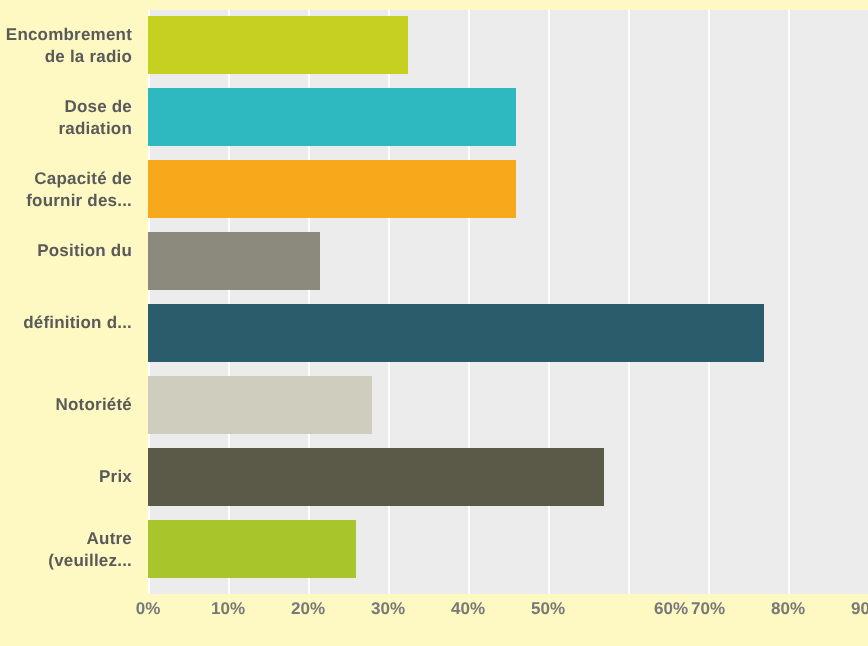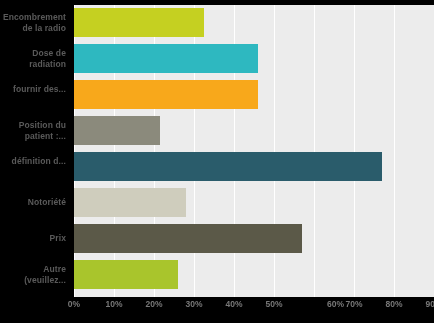--- a/index.html
+++ b/index.html
@@ -7,21 +7,21 @@
     padding: 0;
     background: #ffffff;
   }
   body {
     font-family: "Liberation Sans", sans-serif;
   }
   #chart-root {
     position: relative;
     width: 434px;
     height: 323px;
-    background: #000000;
+    background: #fef9c3;
     overflow: hidden;
   }
   
   #plot-area {
     position: absolute;
     left: 74px;
     top: 5px;
     width: 360px;
     height: 292px;
     background: #ececec;
@@ -123,25 +123,25 @@
   <div id="cat-labels">
       <div class="cat-label" style="top: 11.5px;">
         <div>Encombrement</div>
         <div>de la radio</div>
       </div>
       <div class="cat-label" style="top: 47.5px;">
         <div>Dose de</div>
         <div>radiation</div>
       </div>
       <div class="cat-label" style="top: 83.5px;">
+        <div>Capacité de</div>
         <div>fournir des...</div>
       </div>
       <div class="cat-label" style="top: 119.5px;">
         <div>Position du</div>
-        <div>patient :...</div>
       </div>
       <div class="cat-label" style="top: 155.5px;">
         <div>définition d...</div>
       </div>
       <div class="cat-label" style="top: 197px;">
         <div>Notoriété</div>
       </div>
       <div class="cat-label" style="top: 233px;">
         <div>Prix</div>
       </div>

